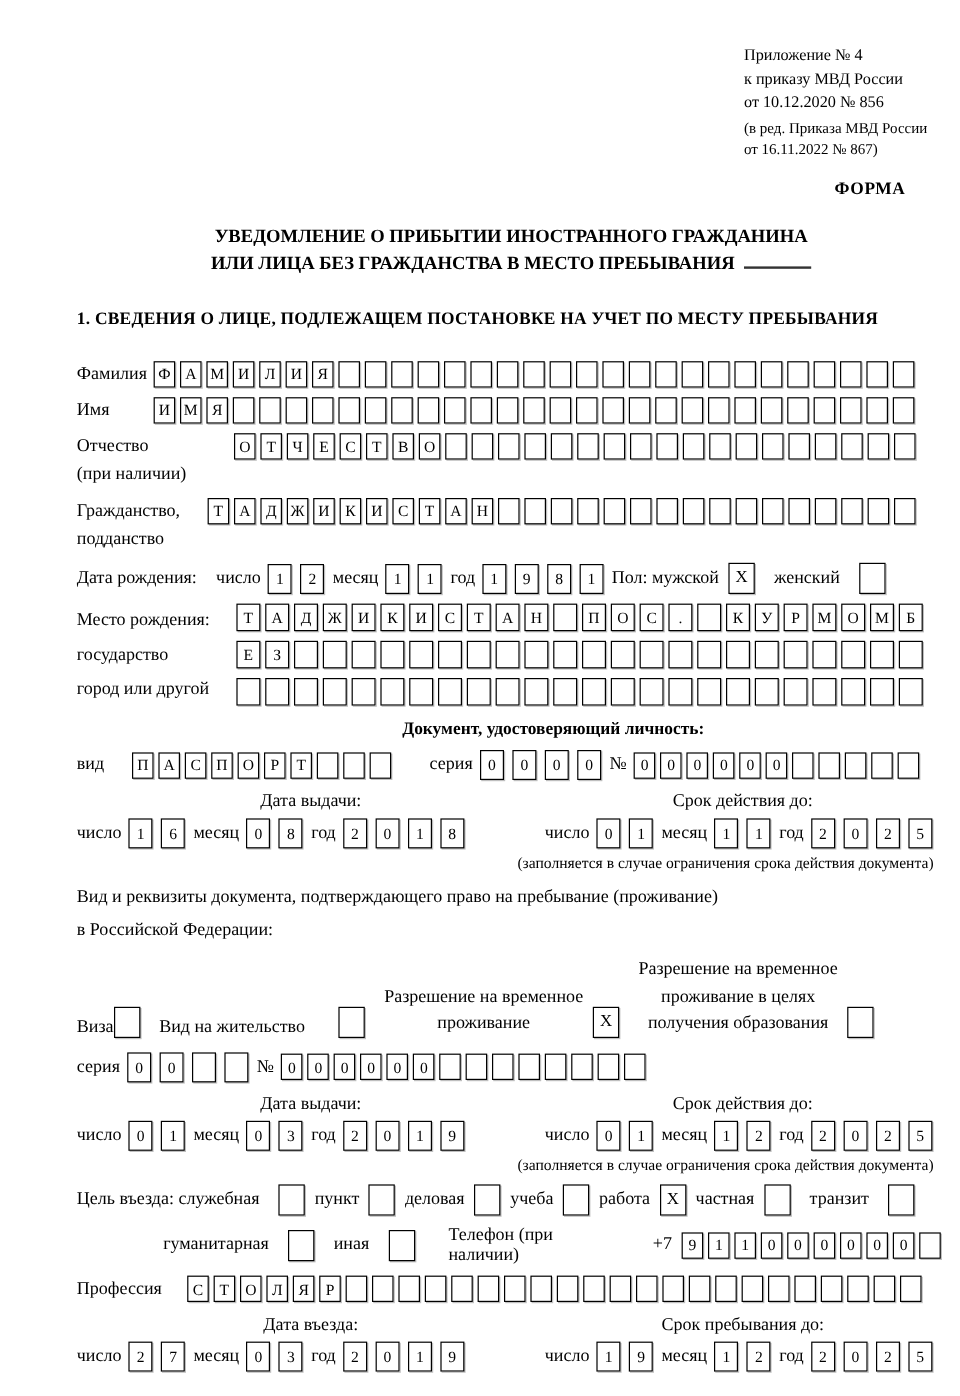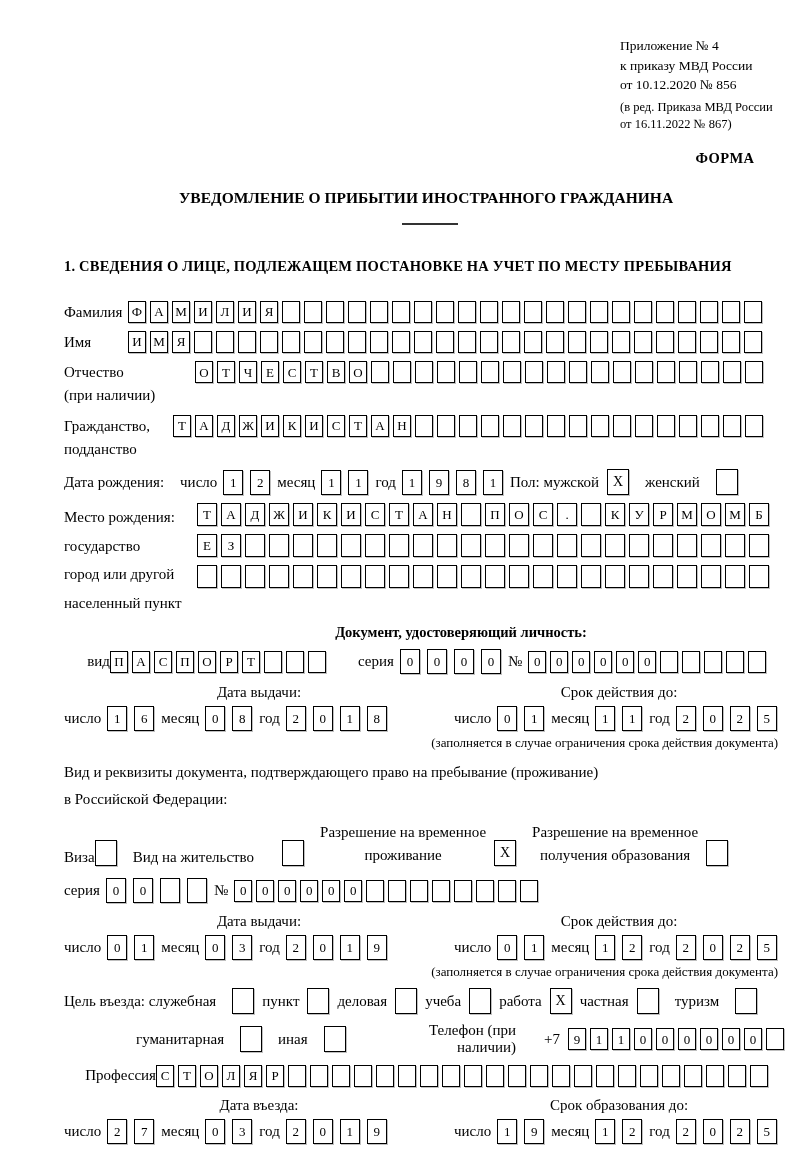--- a/index.html
+++ b/index.html
@@ -16,21 +16,21 @@
   .appendix .small { font-size: 12.5px; margin-top: 4px; line-height: 1.4; }
   .forma { margin-left: 556px; width: 210px; text-align: center; font-weight: bold; font-size: 14.5px; margin-top: 16px; letter-spacing: 0.5px; }
 
   
   .title { text-align: center; font-weight: bold; font-size: 15.5px; line-height: 1.45; margin-top: 20px; }
   .title-underline { display: inline-block; width: 56px; border-bottom: 2px solid #333; height: 12px; margin-left: 8px; }
   .section-heading { font-weight: bold; font-size: 14.5px; margin-top: 26px; margin-bottom: 26px; letter-spacing: 0.2px; }
 
   .lbl { font-size: 15px; }
   .row { display: flex; align-items: flex-start; margin-bottom: 7px; }
-  .row.center { align-items: center; text-align: right; }
+  .row.center { align-items: center; }
 
   
   .cells { display: inline-flex; flex-wrap: nowrap; }
   .cell {
     display: inline-flex; align-items: center; justify-content: center;
     width: 18px; height: 22px; border: 1.6px solid #000; margin-right: 4px;
     font-size: 13px; line-height: 1; flex: none;
     box-shadow: 1px 1px 0 rgba(0,0,0,0.25);
   }
   .big-cells .cell { width: 20px; height: 23px; }
@@ -74,21 +74,21 @@
     <div>от 10.12.2020 № 856</div>
     <div class="small">
       <div>(в ред. Приказа МВД России</div>
       <div>от 16.11.2022 № 867)</div>
     </div>
   </div>
   <div class="forma">ФОРМА</div>
 
   <div class="title">
     <div>УВЕДОМЛЕНИЕ О ПРИБЫТИИ ИНОСТРАННОГО ГРАЖДАНИНА</div>
-    <div><span class="title-underline"></span></div>
+    <div><span>ИЛИ ЛИЦА БЕЗ ГРАЖДАНСТВА В МЕСТО ПРЕБЫВАНИЯ</span><span class="title-underline"></span></div>
   </div>
 
   <div class="section-heading">1. СВЕДЕНИЯ О ЛИЦЕ, ПОДЛЕЖАЩЕМ ПОСТАНОВКЕ НА УЧЕТ ПО МЕСТУ ПРЕБЫВАНИЯ</div>
 
   <div class="row">
     <span class="label-col" style="width:64px">Фамилия</span>
     <span class="cells">
         <span class="cell">Ф</span>
         <span class="cell">А</span>
         <span class="cell">М</span>
@@ -254,21 +254,20 @@
     <span class="lbl">женский</span>
     <span class="gap-md"></span>
     <span class="checkbox"></span>
   </div>
 
   <div class="row mt8">
     <span class="label-col" style="width:133px; line-height:1.9">
       <div>Место рождения:</div>
       <div>государство</div>
       <div>город или другой</div>
-      <div>населенный пункт</div>
     </span>
     <span>
       <div class="cells big-cells" style="margin-bottom:8px">
           <span class="cell">Т</span>
           <span class="cell">А</span>
           <span class="cell">Д</span>
           <span class="cell">Ж</span>
           <span class="cell">И</span>
           <span class="cell">К</span>
           <span class="cell">И</span>
@@ -448,20 +447,21 @@
     <span class="gap-md"></span>
     <span class="opt-stack">
       <div>Разрешение на временное</div>
       <div>проживание</div>
     </span>
     <span class="gap-sm"></span>
     <span class="checkbox">X</span>
     <span class="gap-md"></span>
     <span class="opt-stack">
       <div>Разрешение на временное</div>
+      <div>проживание в целях</div>
       <div>получения образования</div>
     </span>
     <span class="gap-sm"></span>
     <span class="checkbox"></span>
   </div>
 
   <div class="row center mt12">
     <span class="dlabel">серия</span>
     <span class="cells date-cells">
         <span class="cell">0</span>
@@ -554,21 +554,21 @@
     <span class="checkbox"></span>
     <span class="gap-sm"></span>
     <span class="lbl">работа</span>
     <span class="gap-sm"></span>
     <span class="checkbox">X</span>
     <span class="gap-sm"></span>
     <span class="lbl">частная</span>
     <span class="gap-sm"></span>
     <span class="checkbox"></span>
     <span class="gap-md"></span>
-    <span class="lbl">туризм</span>
+    <span class="lbl">транзит</span>
     <span class="gap-md"></span>
     <span class="checkbox"></span>
   </div>
 
   <div class="row center mt8" style="padding-left:72px">
     <span class="lbl">гуманитарная</span>
     <span class="gap-md"></span>
     <span class="checkbox"></span>
     <span class="gap-md"></span>
     <span class="lbl">иная</span>
@@ -623,21 +623,21 @@
         <span class="cell"></span>
         <span class="cell"></span>
         <span class="cell"></span>
         <span class="cell"></span>
       </span>
   </div>
 
   <div class="dates-group">
     <div class="dates-headings">
       <span class="h-left">Дата въезда:</span>
-      <span class="h-right">Срок образования до:</span>
+      <span class="h-right">Срок пребывания до:</span>
     </div>
     <div class="dates-row">
       <span class="dates-left">
         <span class="dlabel">число</span>
         <span class="cells date-cells">
             <span class="cell">2</span>
             <span class="cell">7</span>
           </span>
         <span class="dlabel">месяц</span>
         <span class="cells date-cells">

